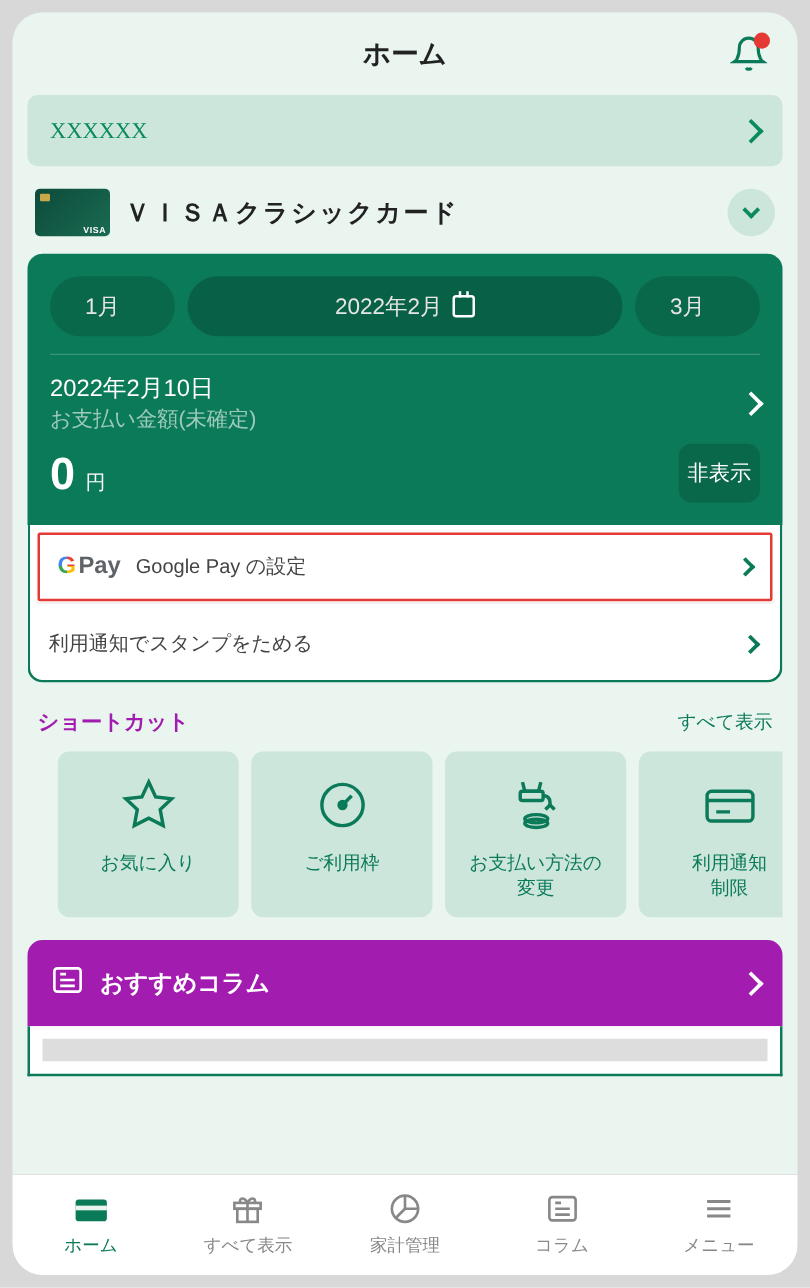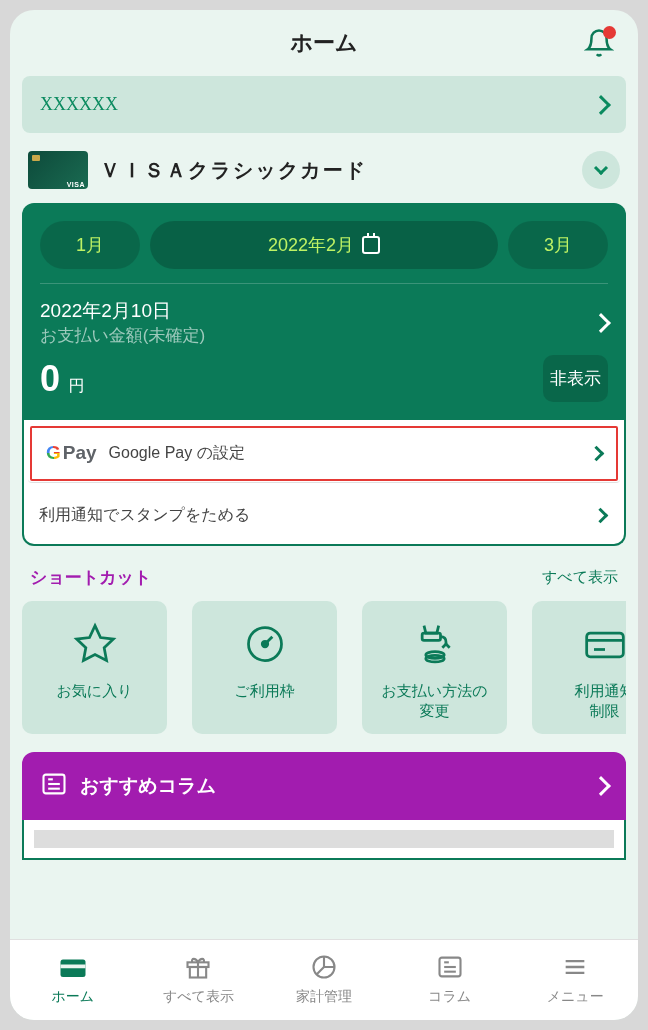--- a/index.html
+++ b/index.html
@@ -18,21 +18,21 @@
 .banner .chev { color: #0a8a5f; }
 .card-row { display: flex; align-items: center; gap: 12px; padding: 4px 6px 14px 6px; }
 .card-thumb { width: 60px; height: 38px; background: linear-gradient(135deg, #0d4a3a, #1a6b52); border-radius: 4px; position: relative; }
 .card-thumb::after { content: "VISA"; position: absolute; bottom: 1px; right: 3px; font-size: 7px; color: #fff; font-weight: bold; letter-spacing: 0.5px; }
 .card-thumb::before { content: ""; position: absolute; top: 4px; left: 4px; width: 8px; height: 6px; background: #c9a84a; border-radius: 1px; }
 .card-name { font-size: 20px; font-weight: 600; color: #222; letter-spacing: 2px; flex: 1; }
 .dropdown-btn { width: 38px; height: 38px; background: #cde6dc; border-radius: 50%; display: flex; align-items: center; justify-content: center; }
 .dropdown-btn .chev { transform: rotate(135deg); margin-top: -4px; color: #0a8a5f; width: 10px; height: 10px; }
 .green-card { background: #0b7a58; border-radius: 12px 12px 0 0; padding: 18px 18px 4px 18px; }
 .month-tabs { display: flex; gap: 10px; margin-bottom: 14px; }
-.month-tab { flex: 0 0 auto; padding: 12px 28px; border-radius: 28px; font-size: 18px; color: #bef264; text-align: center; background: rgba(0,0,0,0.15); }
+.month-tab { flex: 0 0 auto; padding: 12px 28px; border-radius: 28px; font-size: 18px; color: #e5e5e5; background: rgba(0,0,0,0.15); }
 .month-tab.small { width: 100px; }
 .month-tab.active { background: rgba(0,0,0,0.2); flex: 1; display: flex; align-items: center; justify-content: center; gap: 8px; }
 .cal-icon { width: 18px; height: 18px; border: 2px solid #fff; border-radius: 3px; position: relative; display: inline-block; }
 .cal-icon::before, .cal-icon::after { content: ""; position: absolute; top: -5px; width: 2px; height: 5px; background: #fff; }
 .cal-icon::before { left: 3px; } .cal-icon::after { right: 3px; }
 .divider { height: 1px; background: rgba(255,255,255,0.2); margin-bottom: 14px; }
 .pay-row { display: flex; justify-content: space-between; align-items: center; margin-bottom: 8px; }
 .pay-date { color: #fff; font-size: 19px; font-weight: 500; }
 .pay-label { color: rgba(255,255,255,0.6); font-size: 17px; }
 .pay-row .chev { color: #fff; }
@@ -45,21 +45,21 @@
 .list-item:last-child { border-bottom: none; padding-left: 15px; }
 .list-item.highlighted { outline: 2px solid #e53935; outline-offset: -4px; border-radius: 4px; margin: 4px; }
 .gpay-logo { display: flex; align-items: center; gap: 2px; font-weight: 700; font-size: 19px; }
 .g-letter { background: conic-gradient(#ea4335 0 25%, #fbbc05 25% 50%, #34a853 50% 75%, #4285f4 75%); -webkit-background-clip: text; color: transparent; font-size: 19px; }
 .pay-word { color: #5f6368; }
 .list-text { font-size: 16px; color: #444; flex: 1; }
 .list-item .chev { color: #0b7a58; width: 11px; height: 11px; }
 .section-header { display: flex; justify-content: space-between; align-items: center; padding: 20px 8px 12px 8px; }
 .section-title { font-size: 17px; font-weight: 600; color: #a21caf; }
 .section-link { font-size: 15px; color: #0b7a58; }
-.shortcut-row { display: flex; gap: 25px; overflow: hidden; }
+.shortcut-row { display: flex; gap: 10px; overflow: hidden; margin-left: 24px; }
 .shortcut { flex: 0 0 145px; background: #cde6dc; border-radius: 10px; padding: 18px 8px 14px 8px; display: flex; flex-direction: column; align-items: center; gap: 12px; }
 .shortcut .icon-wrap { height: 50px; display: flex; align-items: center; justify-content: center; }
 .shortcut-label { font-size: 15px; color: #0b7a58; text-align: center; line-height: 1.3; white-space: pre-line; }
 .column-banner { background: #a21caf; border-radius: 12px 12px 0 0; margin-top: 18px; padding: 18px 18px; display: flex; align-items: center; gap: 12px; }
 .column-title { color: #fff; font-size: 19px; font-weight: 600; flex: 1; }
 .column-banner .chev { color: #fff; }
 .column-content { background: #fff; border: 2px solid #0b7a58; border-top: none; padding: 10px; height: 40px; }
 .column-img { background: #ddd; height: 100%; }
 .bottom-nav { position: absolute; bottom: 0; left: 0; right: 0; background: #fff; display: flex; border-top: 1px solid #e0e0e0; padding: 12px 0 14px 0; border-radius: 0 0 24px 24px; }
 .nav-item { flex: 1; display: flex; flex-direction: column; align-items: center; gap: 6px; }

